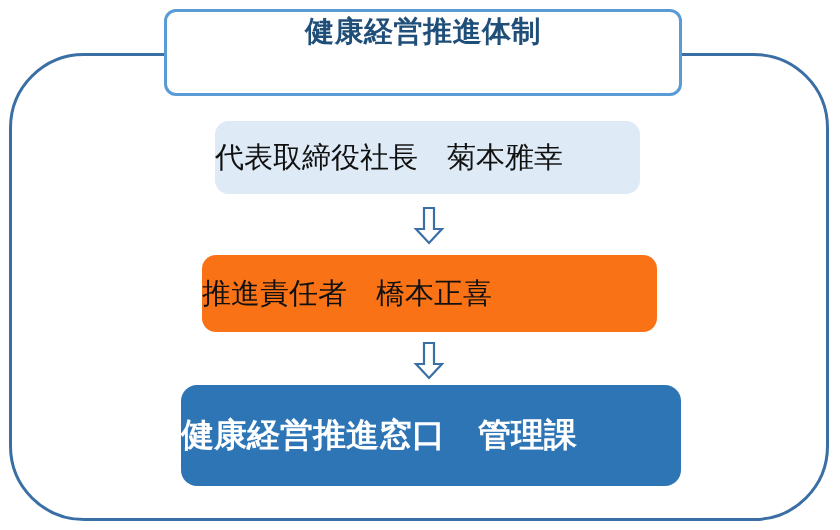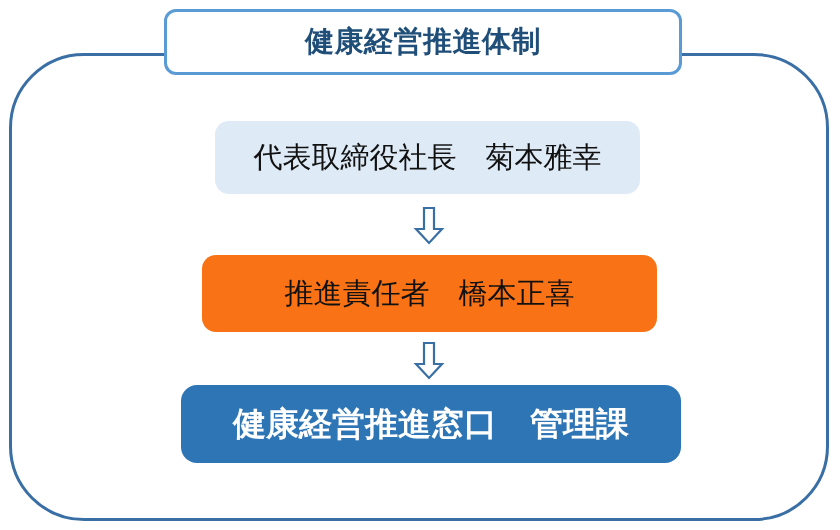--- a/index.html
+++ b/index.html
@@ -1,28 +1,28 @@
 <!DOCTYPE html>
 <html><head>
 <meta charset="utf-8">
 <style>
   html, body { margin: 0; padding: 0; background: #ffffff; }
   body { width: 840px; height: 530px; position: relative; overflow: hidden;
          font-family: "DejaVu Sans", "Liberation Sans", sans-serif; }
   .frame { position: absolute; left: 9px; top: 53px; width: 820px; height: 468px;
            border: 3px solid #3a6fa5; border-radius: 75px; box-sizing: border-box; background: #fff; }
-  .title-box { position: absolute; left: 164px; top: 9px; width: 518px; height: 66px;
+  .title-box { position: absolute; left: 164px; top: 9px; width: 518px; height: 87px;
                border: 3px solid #5b9bd5; border-radius: 12px; background: #fff; box-sizing: border-box;
-               display: flex; align-items: center; justify-content: center; }
+               display: flex; align-items: flex-start; justify-content: center; }
   .title-text { font-size: 29px; font-weight: bold; color: #1f4e79; letter-spacing: 0.5px; }
-  .box { position: absolute; display: flex; align-items: center; justify-content: center;
+  .box { position: absolute; display: flex; align-items: center; 
          border-radius: 14px; box-sizing: border-box; }
   .box1 { left: 215px; top: 121px; width: 425px; height: 73px; background: #deeaf6; }
   .box2 { left: 202px; top: 255px; width: 455px; height: 77px; background: #f97316; }
-  .box3 { left: 181px; top: 385px; width: 500px; height: 78px; background: #2e75b6; border-radius: 16px; }
+  .box3 { left: 181px; top: 385px; width: 500px; height: 101px; background: #2e75b6; border-radius: 16px; }
   .box-text { font-size: 29px; color: #111; white-space: pre; }
   .box3 .box-text { color: #ffffff; font-size: 33px; font-weight: bold; }
   .arrow { position: absolute; }
 </style>
 </head>
 <body>
 
 <div class="frame"></div>
 
 <div class="title-box">

